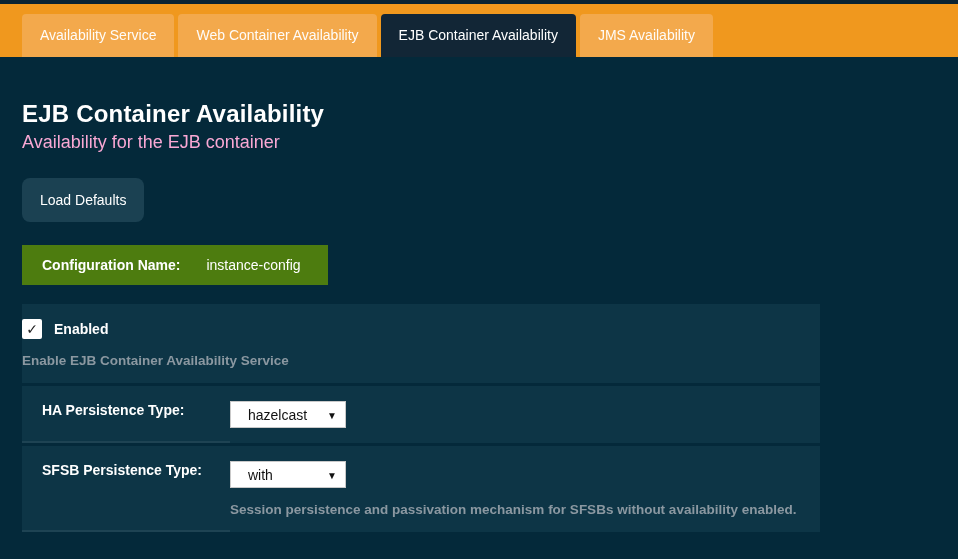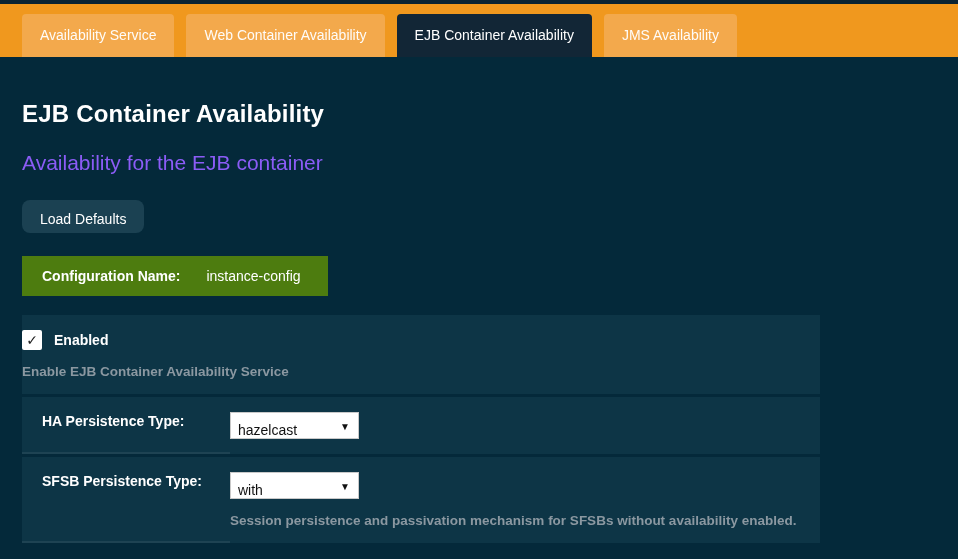--- a/index.html
+++ b/index.html
@@ -11,21 +11,21 @@
   }
 
   
   .top-strip { height: 4px; background: #0a2433; }
   .tab-bar {
     height: 53px;
     background: #f0981e;
     display: flex;
     align-items: flex-end;
     padding-left: 22px;
-    gap: 12px;
+    gap: 4px;
   }
   .tab {
     height: 43px;
     line-height: 43px;
     padding: 0 18px;
     border-radius: 4px 4px 0 0;
     background: #f3a94c;
     color: rgba(255,255,255,0.96);
     font-size: 14px;
     cursor: pointer;
@@ -38,33 +38,33 @@
 
   
   .content { padding: 43px 22px 0 22px; }
 
   .page-title {
     font-size: 24px;
     font-weight: bold;
     letter-spacing: 0.2px;
   }
   .page-subtitle {
-    margin-top: 23px;
-    font-size: 21px;
-    color: #8b5cf6;
+    margin-top: 4px;
+    font-size: 18px;
+    color: #f9a8d4;
   }
   .btn-defaults {
     margin-top: 25px;
     display: inline-block;
     background: #1b4152;
     color: #ffffff;
     border: none;
     border-radius: 8px;
     padding: 0 18px;
-    height: 33px;
+    height: 44px;
     line-height: 38px;
     font-size: 14px;
     font-family: inherit;
     cursor: pointer;
   }
 
   
   .config-row {
     margin-top: 23px;
     width: 306px;
@@ -117,29 +117,29 @@
     cursor: pointer;
   }
   .checkbox-label {
     margin-left: 12px;
     font-size: 14px;
     font-weight: bold;
   }
 
   
   .select-box {
-    width: 129px;
+    width: 116px;
     height: 27px;
     background: #ffffff;
     border: 1px solid #c9c9c9;
     color: #111111;
     font-size: 14px;
     display: flex;
-    align-items: flex-end;
-    padding-left: 7px;
+    align-items: center;
+    padding-left: 17px;
     position: relative;
     cursor: pointer;
   }
   .select-box .arrow {
     position: absolute;
     right: 8px;
     top: 50%;
     transform: translateY(-50%);
     font-size: 10px;
     color: #111111;

